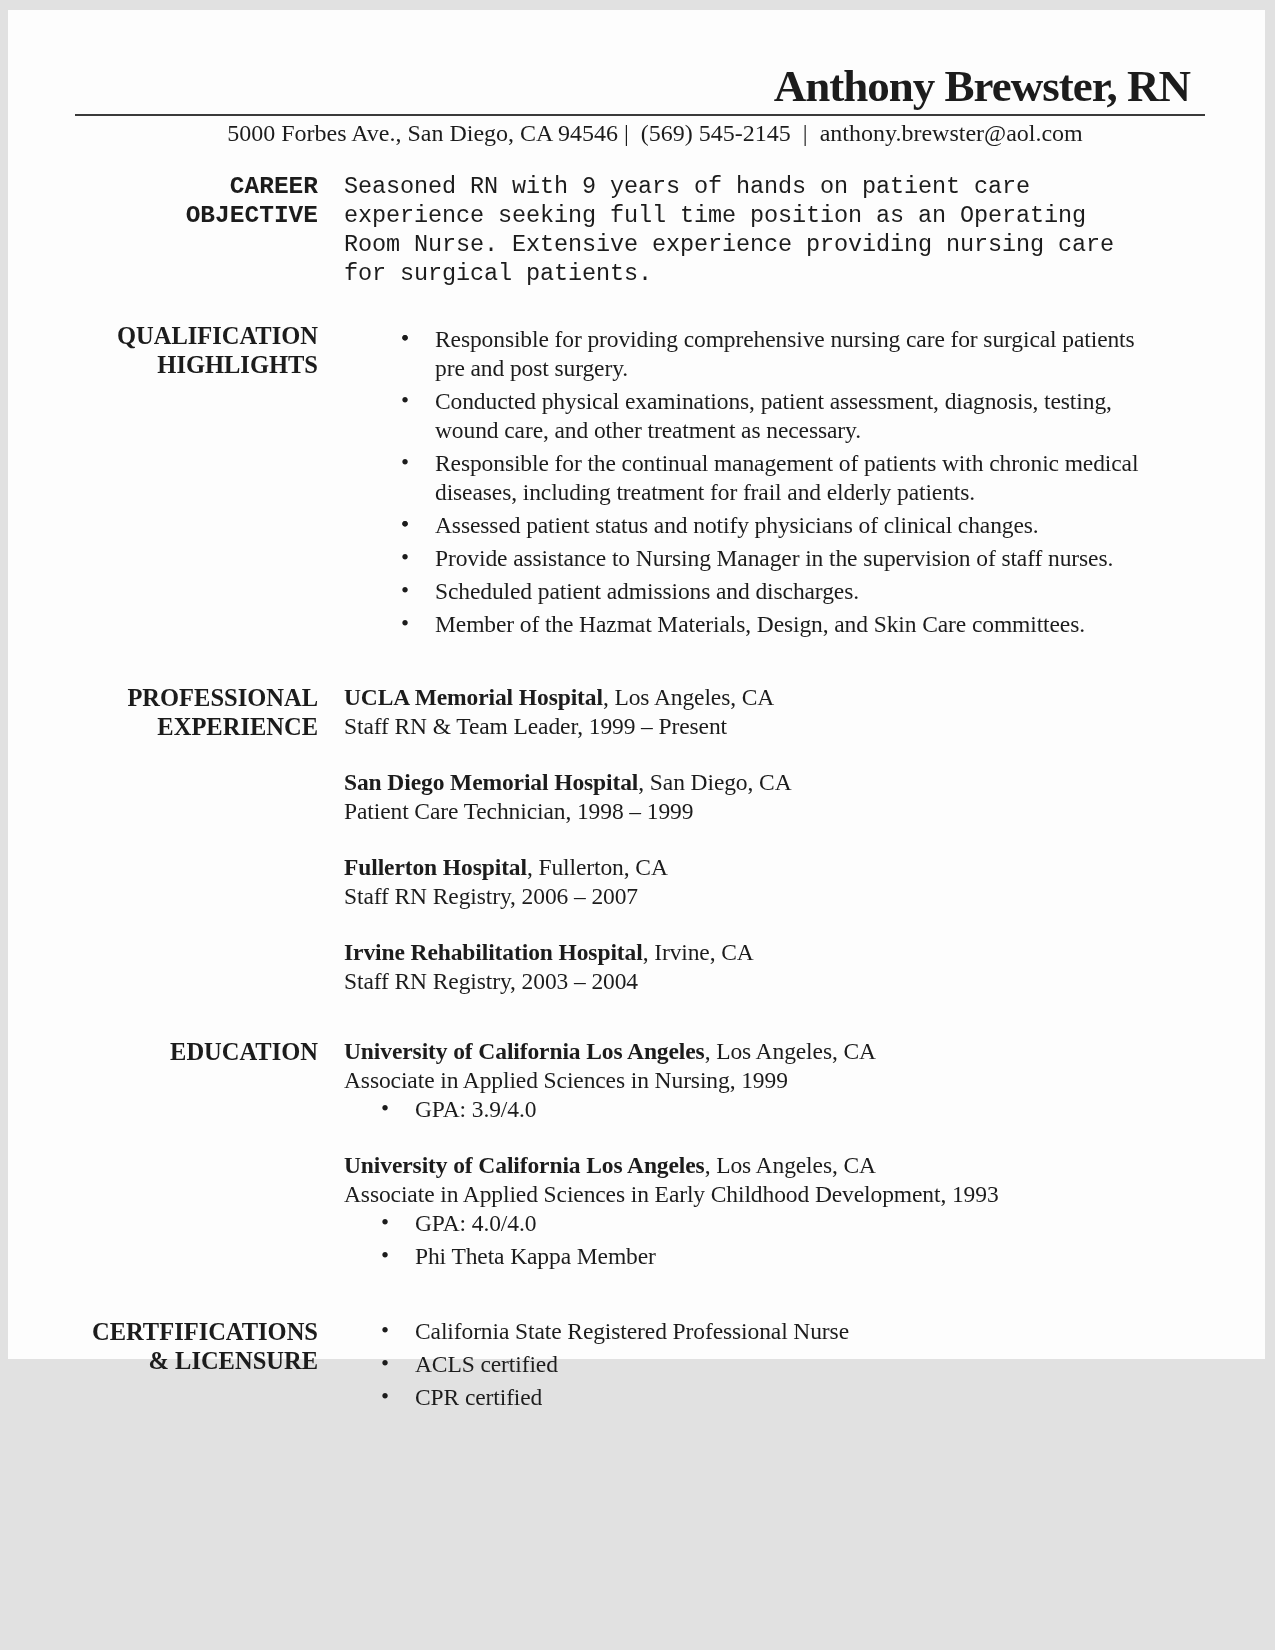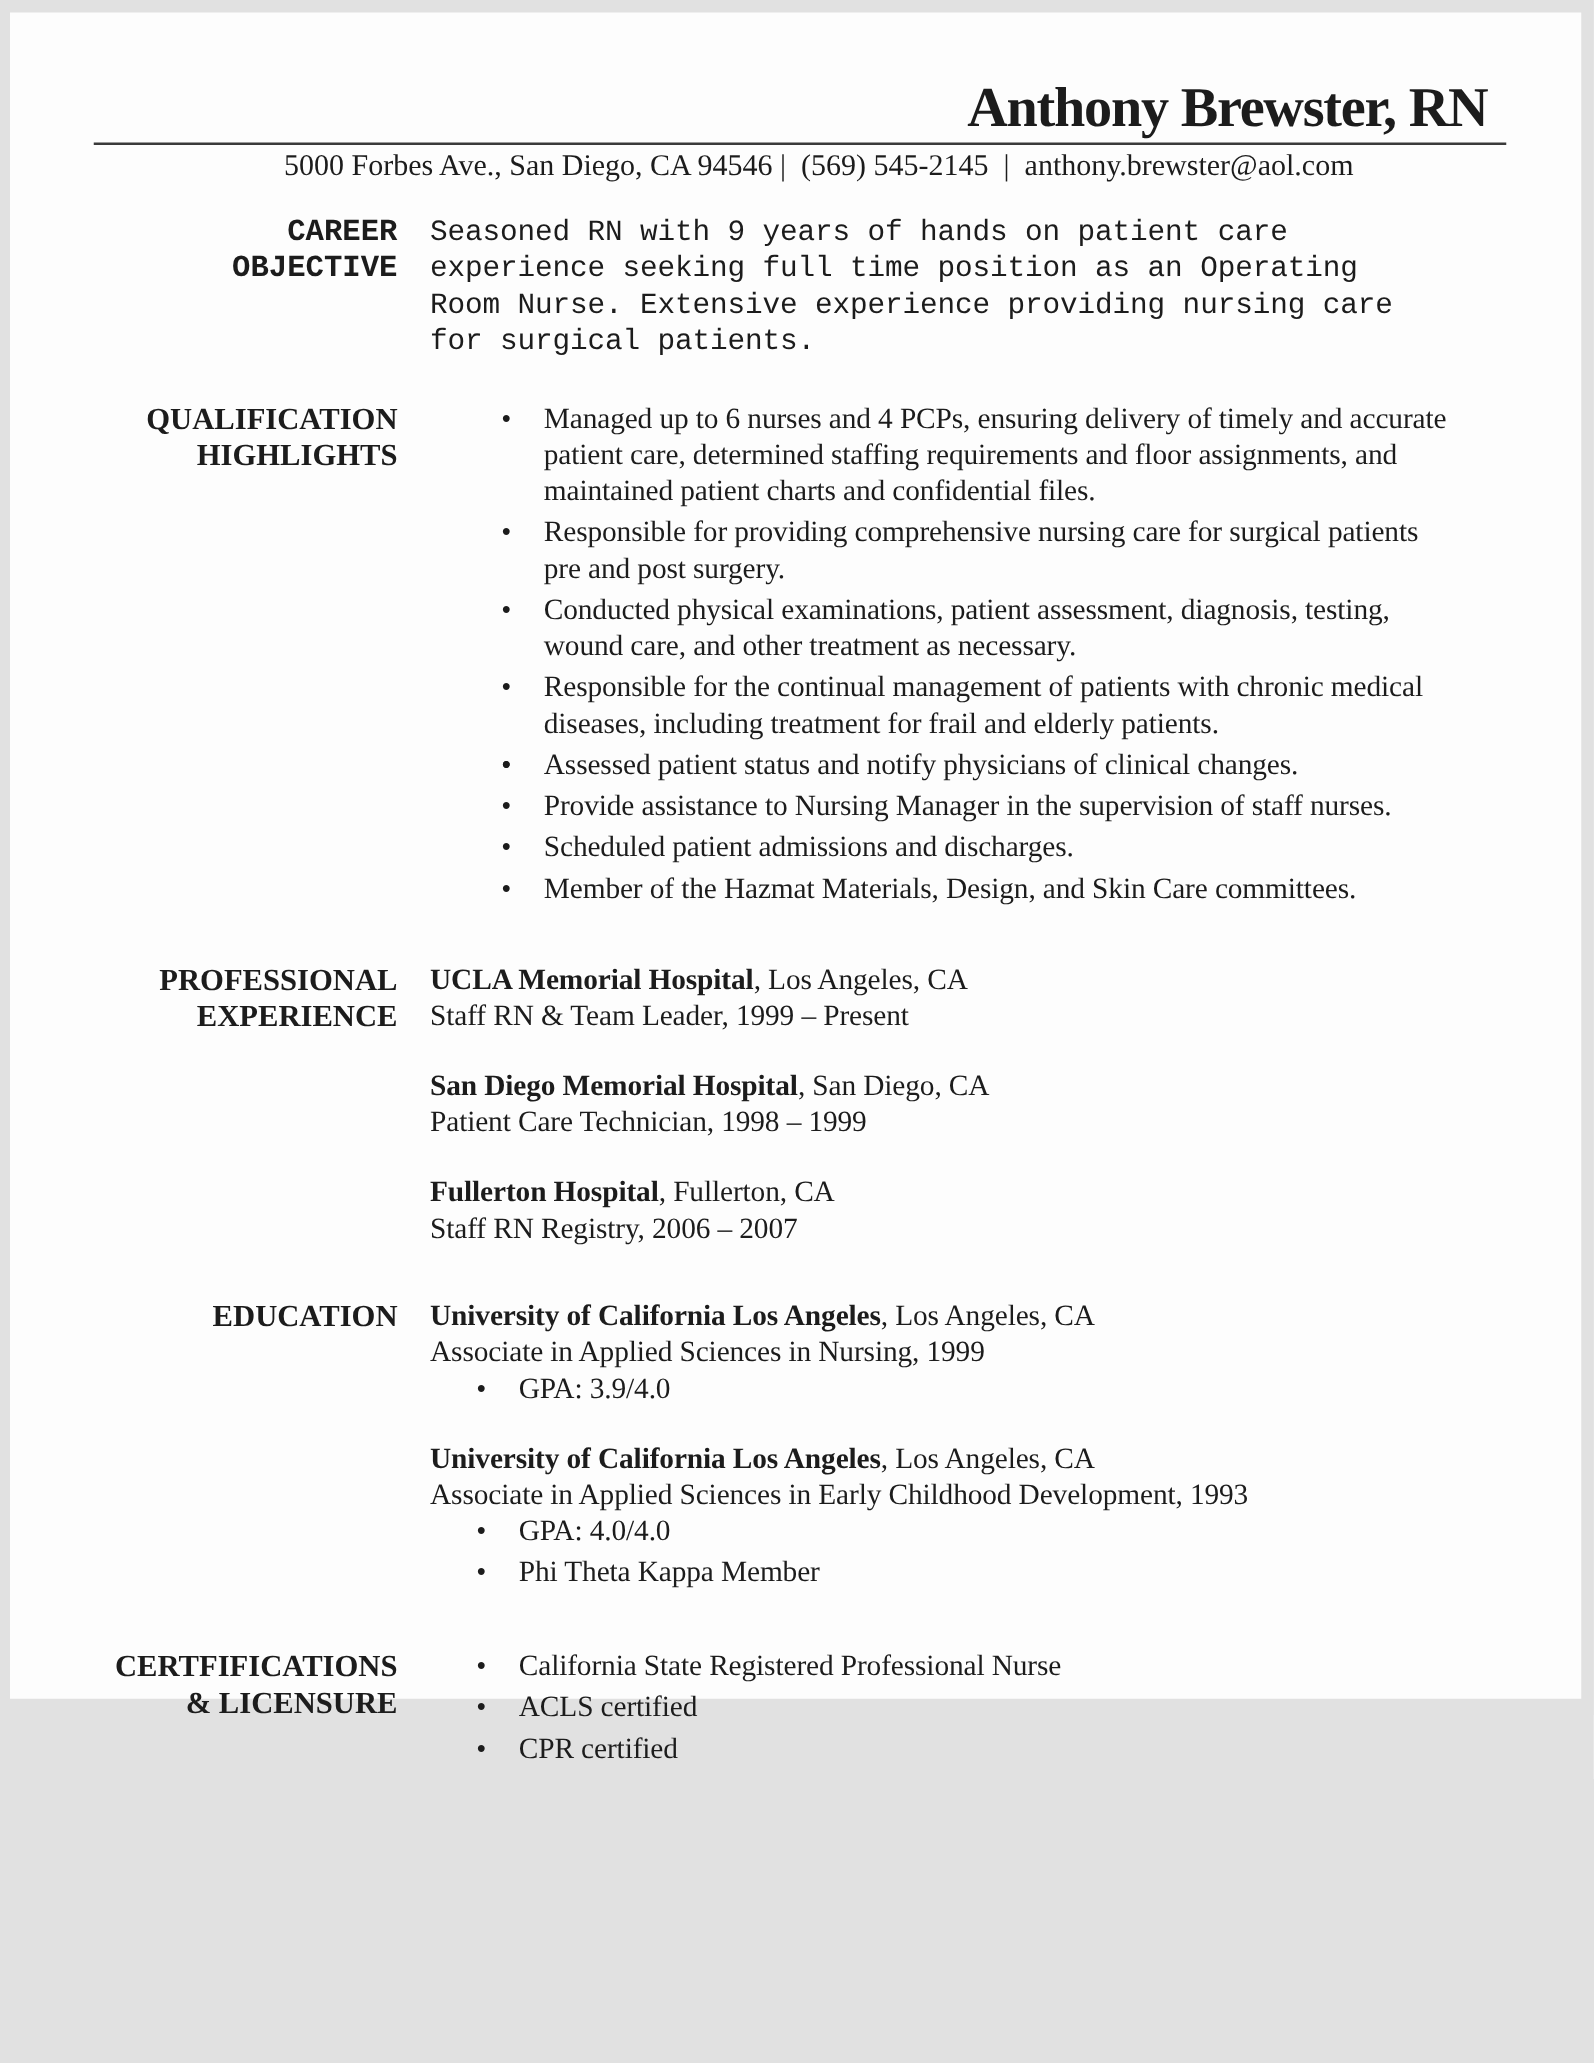--- a/index.html
+++ b/index.html
@@ -113,21 +113,21 @@
         </div>
       </section>
 
       <section class="row sec-qual">
         <div class="label">
           <div>QUALIFICATION</div>
           <div>HIGHLIGHTS</div>
         </div>
         <div class="content">
           <ul class="bullets">
-            <li><span class="dot">•</span><span>Managed up to 6 nurses and 4 PCPs, ensuring delivery of timely and accurate patient care, determined staffing requirements and floor assignments, and maintained patient charts and confidential files.</span></li>
+            <li><span class="dot">•</span></li>
             <li><span class="dot">•</span><span>Responsible for providing comprehensive nursing care for surgical patients pre and post surgery.</span></li>
             <li><span class="dot">•</span><span>Conducted physical examinations, patient assessment, diagnosis, testing, wound care, and other treatment as necessary.</span></li>
             <li><span class="dot">•</span><span>Responsible for the continual management of patients with chronic medical diseases, including treatment for frail and elderly patients.</span></li>
             <li><span class="dot">•</span></li>
             <li><span class="dot">•</span><span>Assessed patient status and notify physicians of clinical changes.</span></li>
             <li><span class="dot">•</span><span>Provide assistance to Nursing Manager in the supervision of staff nurses.</span></li>
             <li><span class="dot">•</span><span>Scheduled patient admissions and discharges.</span></li>
             <li><span class="dot">•</span><span>Member of the Hazmat Materials, Design, and Skin Care committees.</span></li>
           </ul>
         </div>
@@ -144,20 +144,24 @@
             <div>Staff RN &amp; Team Leader, 1999 – Present</div>
           </div>
           <div class="entry">
             <div><span class="co">San Diego Memorial Hospital</span><span>, San Diego, CA</span></div>
             <div>Patient Care Technician, 1998 – 1999</div>
           </div>
           <div class="entry">
             <div><span class="co">Fullerton Hospital</span><span>, Fullerton, CA</span></div>
             <div>Staff RN Registry, 2006 – 2007</div>
           </div>
+          <div class="entry">
+            <div><span class="co">Irvine Rehabilitation Hospital</span><span>, Irvine,  CA</span></div>
+            <div>Staff RN Registry, 2003 – 2004</div>
+          </div>
         </div>
       </section>
 
       <section class="row sec-edu">
         <div class="label">
           <div>EDUCATION</div>
         </div>
         <div class="content">
           <div class="entry">
             <div><span class="co">University of California Los Angeles</span><span>, Los Angeles, CA</span></div>

